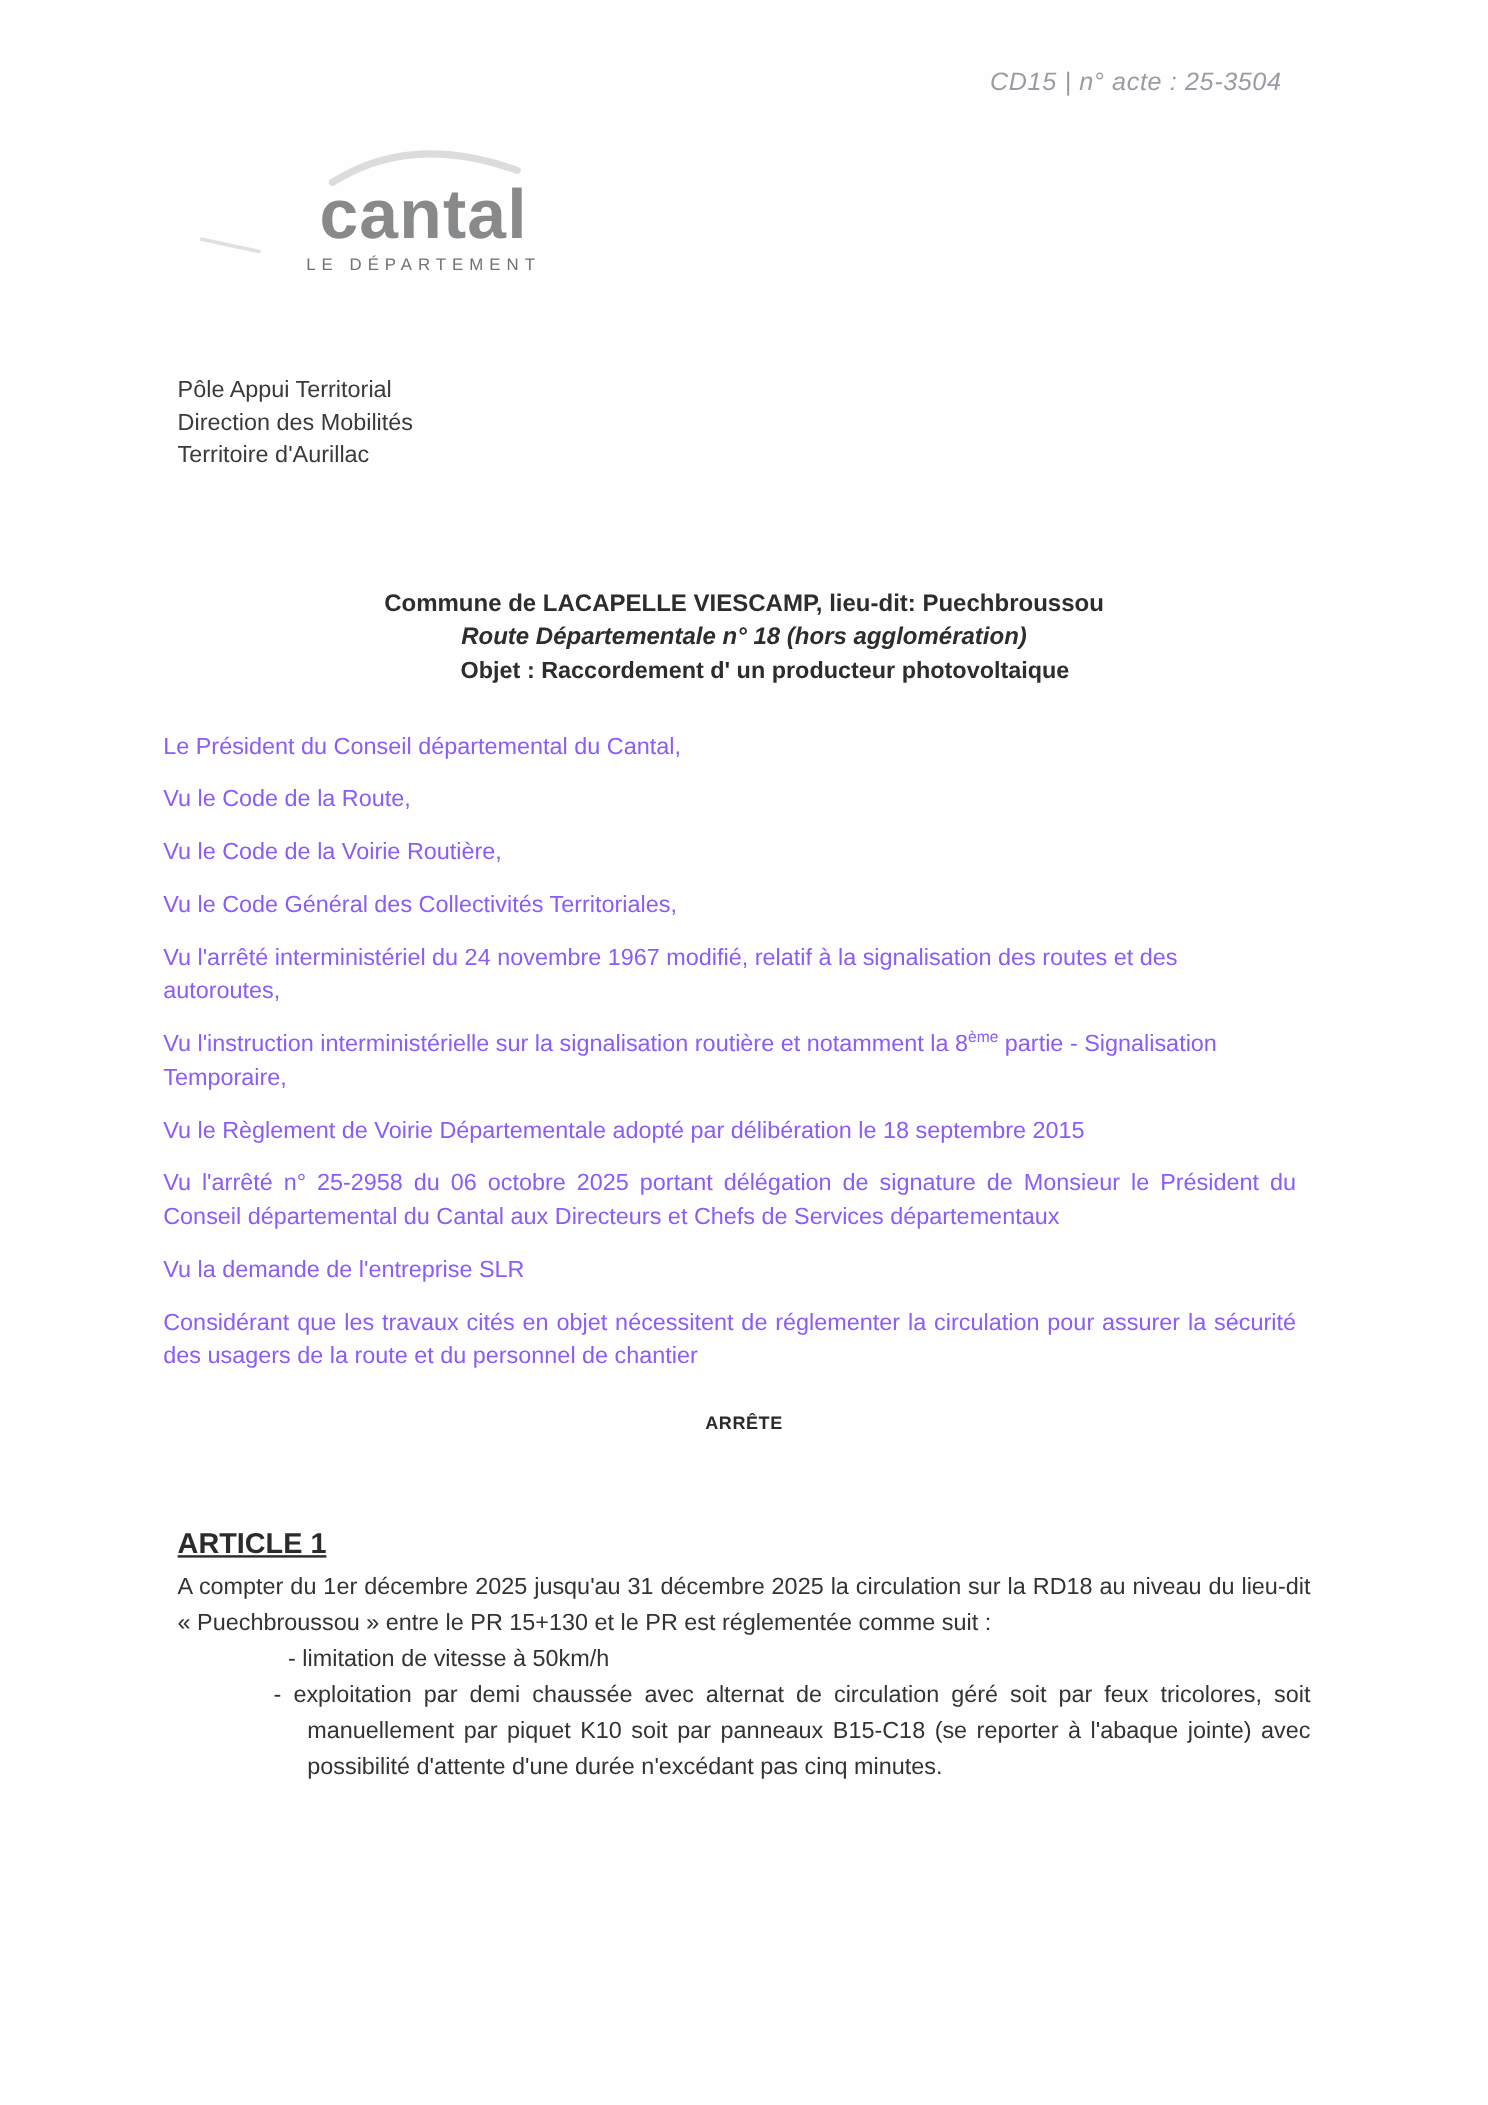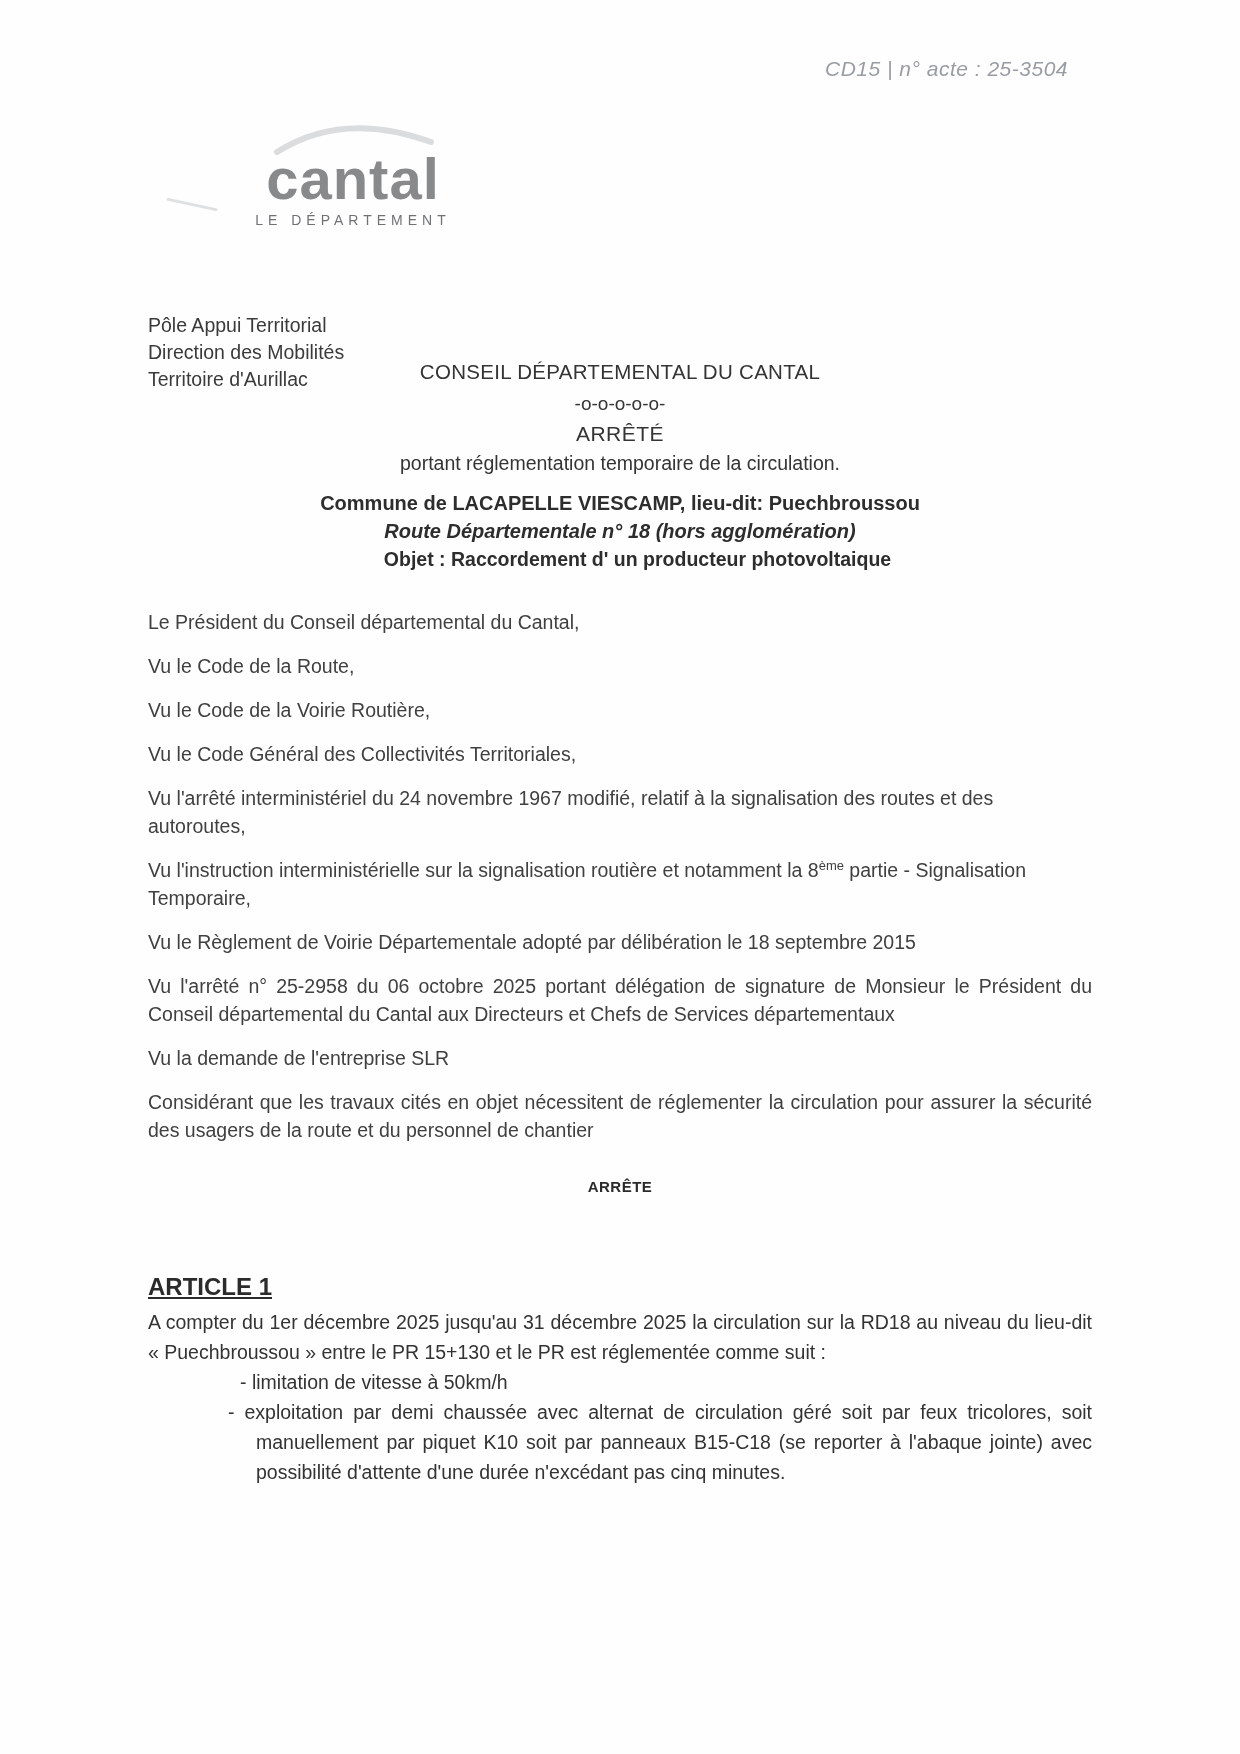--- a/index.html
+++ b/index.html
@@ -99,25 +99,25 @@
     text-align: center;
     color: #2d2d2d;
   }
   .commune-line { font-size: 20px; font-weight: 700; }
   .road-line { margin-top: 5px; font-size: 20px; font-weight: 700; font-style: italic; }
   .object-line { margin-top: 5px; font-size: 19.5px; font-weight: 700; padding-left: 35px; }
   
   .preamble {
     position: absolute;
     top: 608px;
-    left: 148px;
+    left: 136px;
     width: 944px;
     font-size: 19.5px;
     line-height: 28px;
-    color: #404040;
+    color: #8b5cf6;
   }
   .preamble p { margin-bottom: 16px; }
   .preamble p.justify { text-align: justify; }
   sup { font-size: 13px; vertical-align: super; line-height: 0; }
   
   .decision-heading {
     position: absolute;
     top: 1178px;
     left: 0;
     width: 100%;
@@ -171,26 +171,20 @@
     <div class="logo-word">cantal</div>
     <div class="logo-sub">LE DÉPARTEMENT</div>
   </div>
 
   <div class="sender">
     <div>Pôle Appui Territorial</div>
     <div>Direction des Mobilités</div>
     <div>Territoire d'Aurillac</div>
   </div>
 
-  <div class="title-block">
-    <div class="authority">CONSEIL DÉPARTEMENTAL DU CANTAL</div>
-    <div class="separator">-o-o-o-o-o-</div>
-    <div class="doc-type">ARRÊTÉ</div>
-    <div class="doc-subtitle">portant réglementation temporaire de la circulation.</div>
-  </div>
 
   <div class="subject-block">
     <div class="commune-line">Commune de LACAPELLE VIESCAMP, lieu-dit: Puechbroussou</div>
     <div class="road-line">Route Départementale n° 18 (hors agglomération)</div>
     <div class="object-line">Objet : Raccordement d' un producteur photovoltaique</div>
   </div>
 
   <div class="preamble">
     <p>Le Président du Conseil départemental du Cantal,</p>
     <p>Vu le Code de la Route,</p>

